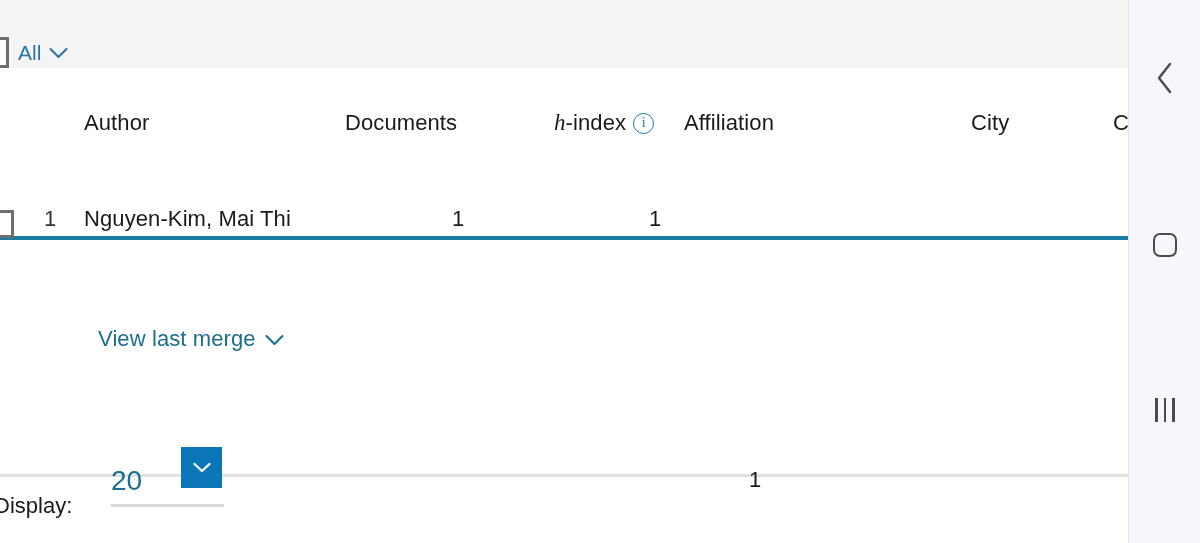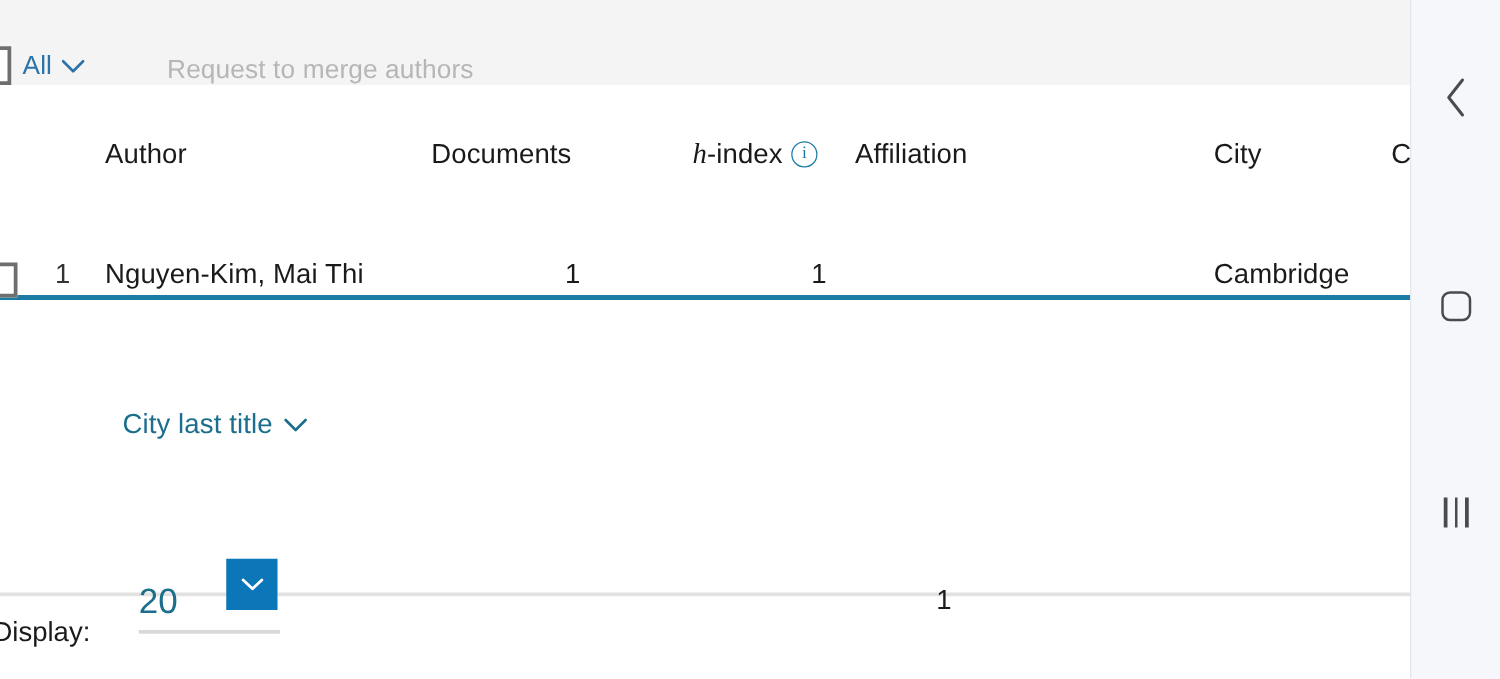--- a/index.html
+++ b/index.html
@@ -252,21 +252,20 @@
     <div class="action-bar">
       <div class="select-all-group">
         <div class="cb"></div>
         <span class="all-label">All</span>
         <span class="chev-sm">
           <svg width="19" height="12" viewBox="0 0 19 12" aria-hidden="true">
             <path d="M1.5 2 L9.5 10 L17.5 2" fill="none" stroke="#2c73a8" stroke-width="2.1" stroke-linecap="round" stroke-linejoin="round"></path>
           </svg>
         </span>
       </div>
-      <span class="merge-label">Request to merge authors</span>
     </div>
 
     <div class="table-wrap">
 
       <div class="thead">
         <div class="th th-author">Author</div>
         <div class="th th-documents">Documents</div>
         <div class="th th-hindex">
           <span><i>h</i><span>-index</span></span>
           <span class="info-icon">i</span>
@@ -277,24 +276,23 @@
       </div>
 
       <div class="head-rule"></div>
 
       <div class="row">
         <div class="row-cb"></div>
         <div class="cell c-idx">1</div>
         <div class="cell c-name">Nguyen-Kim, Mai Thi</div>
         <div class="cell c-docs">1</div>
         <div class="cell c-hidx">1</div>
-        <div class="cell c-city">Cambridge</div>
 
         <div class="view-last">
-          <span>City last title</span>
+          <span>View last merge</span>
           <span>
             <svg width="19" height="12" viewBox="0 0 19 12" aria-hidden="true">
               <path d="M1.5 2 L9.5 10 L17.5 2" fill="none" stroke="#1b6e8c" stroke-width="2.1" stroke-linecap="round" stroke-linejoin="round"></path>
             </svg>
           </span>
         </div>
       </div>
 
       <div class="foot-rule"></div>
     </div>

